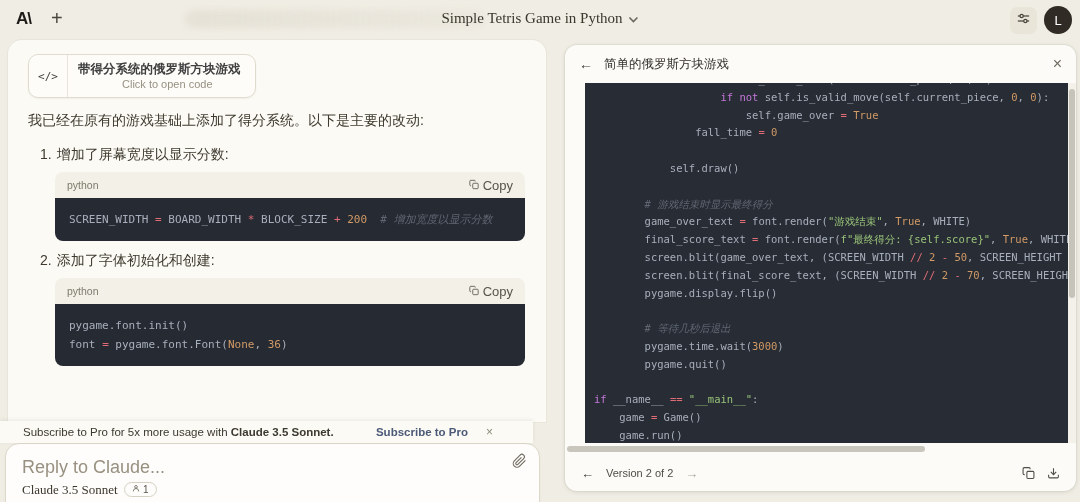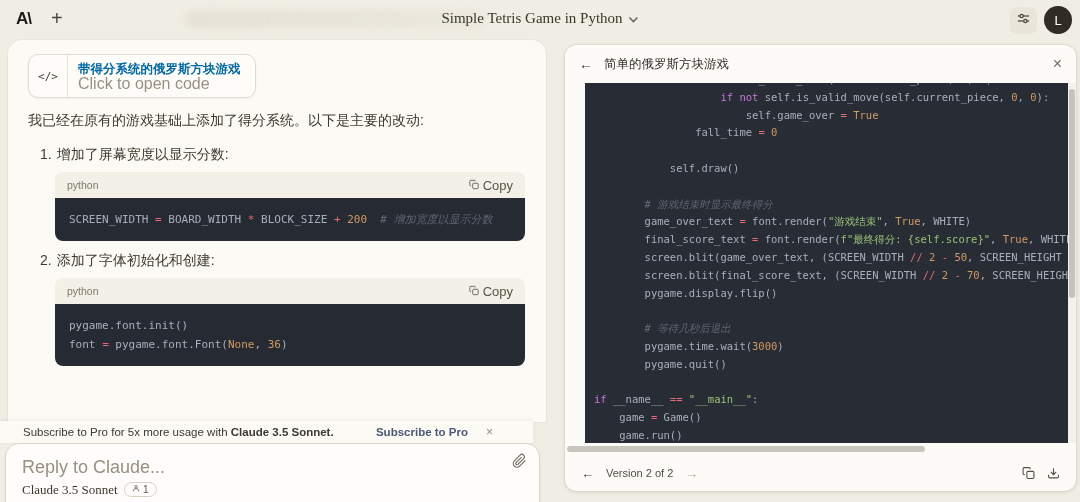--- a/index.html
+++ b/index.html
@@ -21,22 +21,22 @@
 
   
   .chatcard{position:absolute;left:8px;top:40px;width:538px;height:382px;background:#fbfaf5;
             border-radius:14px 14px 0 0;box-shadow:0 0 0 1px rgba(120,110,90,.06);overflow:hidden;}
   .msg{margin:16px 14px 0 20px;font-size:14px;line-height:20px;color:#3e3a2e;}
   .artcard{display:inline-flex;align-items:stretch;margin:14px 0 0 20px;background:#fdfcf9;border:1px solid #e0dccd;
            border-radius:10px;box-shadow:0 1px 2px rgba(0,0,0,.05);cursor:pointer;overflow:hidden;}
   .artcard .icell{width:38px;display:flex;align-items:center;justify-content:center;border-right:1px solid #e7e3d6;
                   font-family:"DejaVu Sans Mono",monospace;font-size:11px;color:#45423a;}
   .artcard .tcell{padding:6px 14px 6px 10px;}
-  .artcard .t1{font-size:12.5px;font-weight:bold;color:#0369a1;line-height:16px;}
-  .artcard .t2{font-size:16px;color:#979181;line-height:14px;}
+  .artcard .t1{font-size:12.5px;font-weight:bold;color:#404040;line-height:16px;}
+  .artcard .t2{font-size:11px;color:#979181;line-height:14px;margin-left:44px;}
   .msg2{margin:14px 14px 16px 20px;font-size:14px;color:#3e3a2e;}
   .li{margin:11px 14px 0 32px;font-size:14px;color:#3e3a2e;}
   .li .num{margin-right:5px;}
 
   .codeblock{margin:8px 0 0 47px;width:470px;}
   .cbhead{height:26px;background:#f2f0e7;border-radius:8px 8px 0 0;display:flex;align-items:center;padding:0 12px;}
   .cbhead .lang{font-size:10.5px;color:#7e7a6c;}
   .cbhead .sp{flex:1;}
   .copybtn{display:flex;align-items:center;gap:4px;font-size:13px;color:#57544a;cursor:pointer;}
   .cbbody{background:#262a32;border-radius:0 0 8px 8px;padding:12px 14px;font-family:"DejaVu Sans Mono",monospace;

